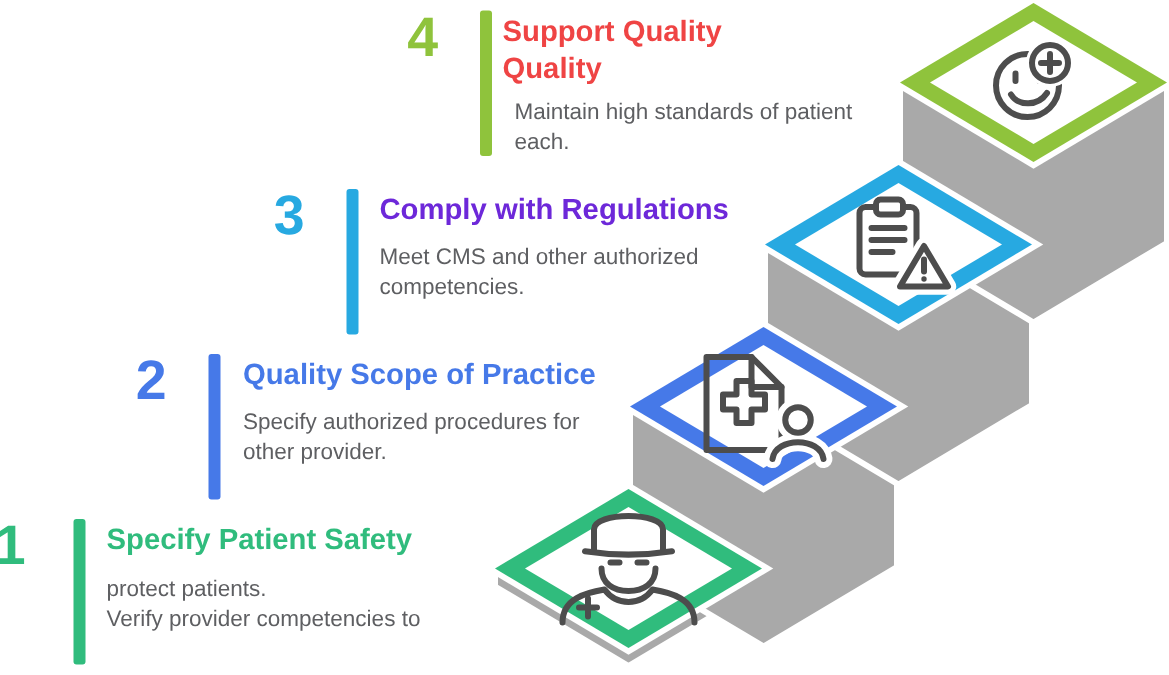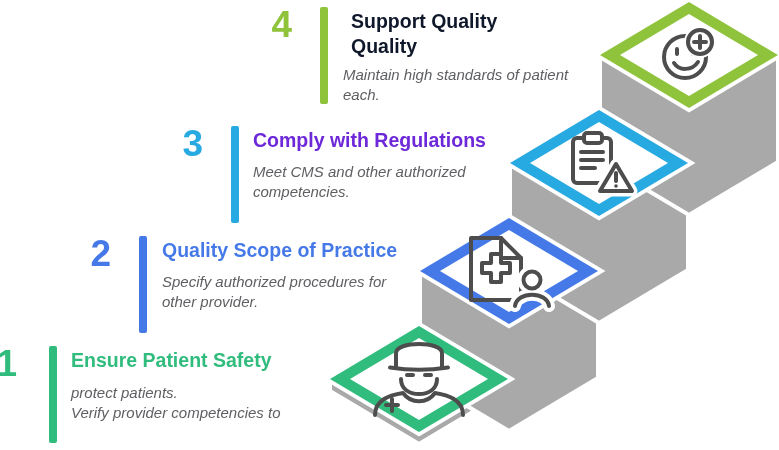--- a/index.html
+++ b/index.html
@@ -10,21 +10,21 @@
   #stairs{position:absolute;left:0;top:0;}
   .step-num{
     position:absolute;width:70px;text-align:right;
     font-size:37px;font-weight:700;line-height:37px;letter-spacing:0;
   }
   .step-bar{position:absolute;width:8px;height:97px;border-radius:2px;}
   .step-title{
     position:absolute;font-size:19.5px;font-weight:700;line-height:25px;white-space:nowrap;
   }
   .step-desc{position:absolute;font-size:15px;line-height:20px;}
-  .step-desc div{white-space:nowrap;font-style:italic;}
+  .step-desc div{white-space:nowrap;}
 </style>
 </head>
 <body>
 
 <div class="stage">
   <svg id="stairs" width="779" height="450" viewBox="0 0 779 450">
       <polygon points="330,379 419,432 508,379 508,391 419,444 330,391" fill="#A9A9A9" stroke="#ffffff" stroke-width="4"></polygon>
       <polygon points="420,271 509,324 598,271 598,378 509,431 420,378" fill="#A9A9A9" stroke="#ffffff" stroke-width="4"></polygon>
       <polygon points="510,163 599,216 688,163 688,270 599,323 510,270" fill="#A9A9A9" stroke="#ffffff" stroke-width="4"></polygon>
       <polygon points="600,55 689,108 778,55 778,162 689,215 600,162" fill="#A9A9A9" stroke="#ffffff" stroke-width="4"></polygon>
@@ -81,21 +81,21 @@
     <circle cx="11" cy="-13" r="12" fill="#fff"></circle>
     <path d="M 5,-13 h 12 M 11,-19 v 12"></path>
         </g>
     </g>
     </svg>
   <div id="rows">
       <div>
     <div class="step-num" style="left:-53px;top:345px;color:#30BC7D">1</div>
     <div class="step-bar" style="left:49px;top:346px;background:#30BC7D"></div>
     <div class="step-title" style="left:71px;top:348px;color:#30BC7D">
-          <div>Ensure Patient Safety</div>
+          <div>Specify Patient Safety</div>
         </div>
     <div class="step-desc" style="left:71px;top:383px;color:#5E5F62">
           <div>protect patients.</div>
           <div>Verify provider competencies to</div>
         </div>
       </div>
       <div>
     <div class="step-num" style="left:41px;top:235px;color:#4679E8">2</div>
     <div class="step-bar" style="left:139px;top:236px;background:#4679E8"></div>
     <div class="step-title" style="left:162px;top:238px;color:#4679E8">
@@ -113,21 +113,21 @@
           <div>Comply with Regulations</div>
         </div>
     <div class="step-desc" style="left:253px;top:162px;color:#5E5F62">
           <div>Meet CMS and other authorized</div>
           <div>competencies.</div>
         </div>
       </div>
       <div>
     <div class="step-num" style="left:222px;top:6px;color:#8FC33C">4</div>
     <div class="step-bar" style="left:320px;top:7px;background:#8FC33C"></div>
-    <div class="step-title" style="left:351px;top:9px;color:#0f172a">
+    <div class="step-title" style="left:335px;top:9px;color:#ef4444">
           <div>Support Quality</div>
           <div>Quality</div>
         </div>
     <div class="step-desc" style="left:343px;top:65px;color:#5E5F62">
           <div>Maintain high standards of patient</div>
           <div>each.</div>
         </div>
       </div>
     </div>
 </div>

